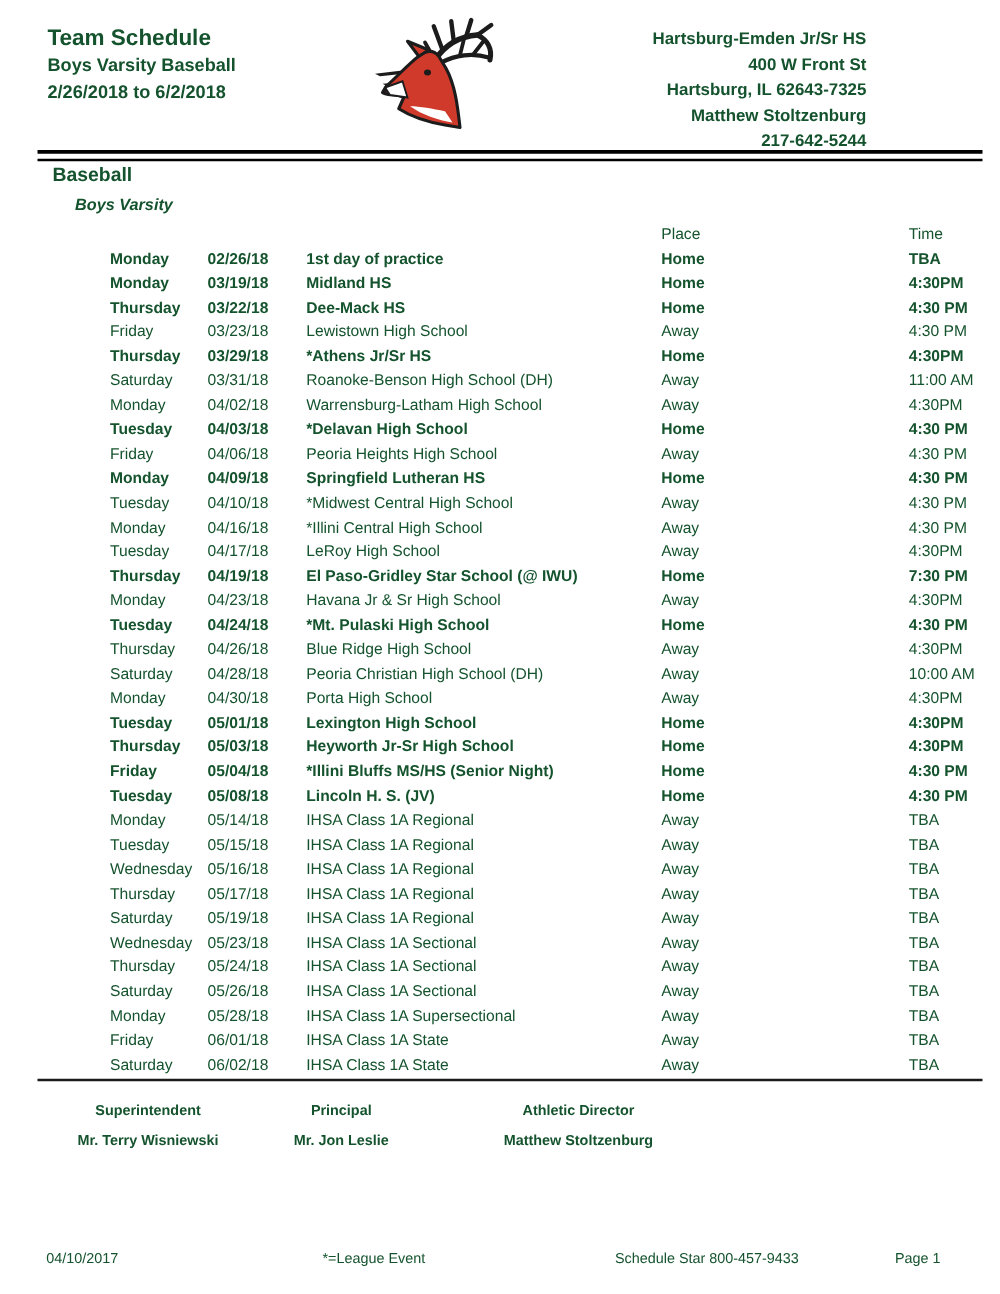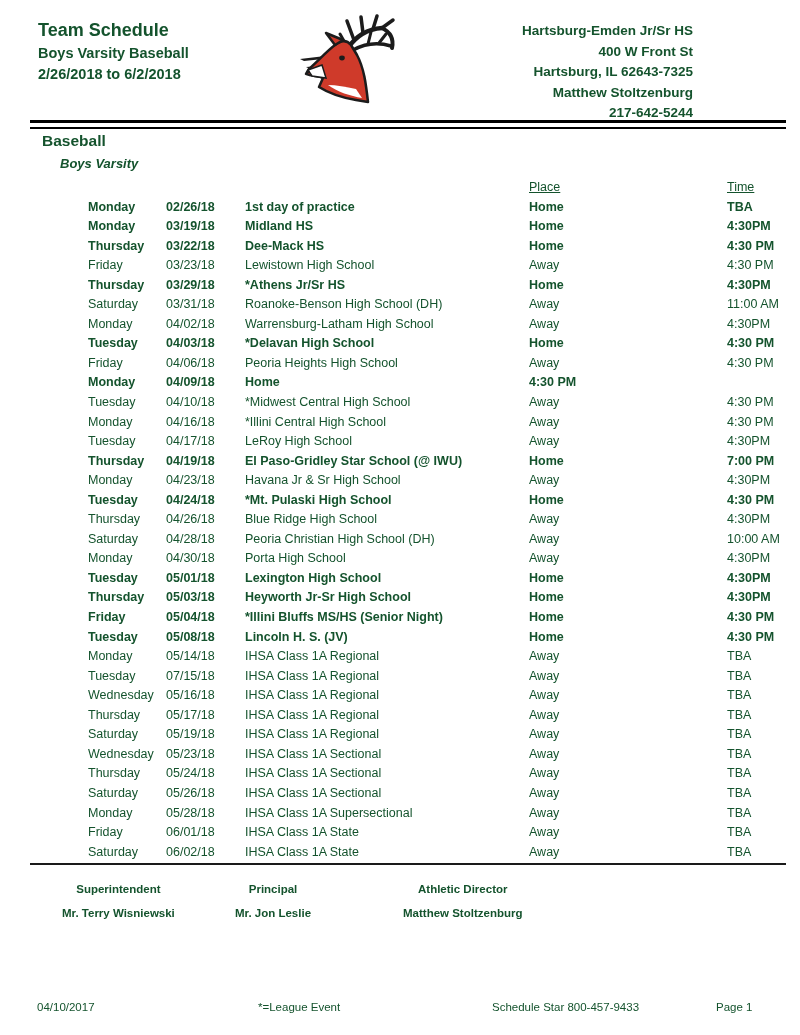--- a/index.html
+++ b/index.html
@@ -25,21 +25,21 @@
   }
   
   .sport{position:absolute;left:42px;top:132px;font-size:15.5px;font-weight:700;}
   .team{position:absolute;left:60px;top:156px;font-size:13px;font-weight:700;font-style:italic;}
   
   .sched{position:absolute;left:30px;top:178px;width:756px;}
   .thead,.trow{
     display:grid;grid-template-columns:58px 78px 79px 284px 198px 1fr;
     height:19.55px;line-height:19.55px;font-size:12.5px;white-space:nowrap;
   }
-  .thead{font-weight:400;text-decoration:underline;}
+  .thead{font-weight:400;}
   .trow.bold{font-weight:700;}
   .cell{overflow:hidden;}
   
   .official{position:absolute;top:883px;font-size:11.5px;}
   .off-sup{left:62px;} .off-pri{left:235px;} .off-ad{left:403px;}
   .off-title{font-weight:700;margin-bottom:12px;text-align:center;}
   .off-name{font-weight:700;}
   
   .pfoot{position:absolute;top:1001px;font-size:11.5px;font-weight:400;text-align:right;}
   .pf-date{left:37px;} .pf-legend{left:258px;} .pf-vendor{left:492px;} .pf-page{left:716px;}
@@ -182,20 +182,21 @@
           <div class="cell">Friday</div>
           <div class="cell">04/06/18</div>
           <div class="cell">Peoria Heights High School</div>
           <div class="cell">Away</div>
           <div class="cell">4:30 PM</div>
         </div>
         <div class="trow bold">
           <div class="cell"></div>
           <div class="cell">Monday</div>
           <div class="cell">04/09/18</div>
+          <div class="cell">Springfield Lutheran HS</div>
           <div class="cell">Home</div>
           <div class="cell">4:30 PM</div>
         </div>
         <div class="trow">
           <div class="cell"></div>
           <div class="cell">Tuesday</div>
           <div class="cell">04/10/18</div>
           <div class="cell">*Midwest Central High School</div>
           <div class="cell">Away</div>
           <div class="cell">4:30 PM</div>
@@ -215,21 +216,21 @@
           <div class="cell">LeRoy High School</div>
           <div class="cell">Away</div>
           <div class="cell">4:30PM</div>
         </div>
         <div class="trow bold">
           <div class="cell"></div>
           <div class="cell">Thursday</div>
           <div class="cell">04/19/18</div>
           <div class="cell">El Paso-Gridley Star School (@ IWU)</div>
           <div class="cell">Home</div>
-          <div class="cell">7:00 PM</div>
+          <div class="cell">7:30 PM</div>
         </div>
         <div class="trow">
           <div class="cell"></div>
           <div class="cell">Monday</div>
           <div class="cell">04/23/18</div>
           <div class="cell">Havana Jr &amp; Sr High School</div>
           <div class="cell">Away</div>
           <div class="cell">4:30PM</div>
         </div>
         <div class="trow bold">
@@ -300,21 +301,21 @@
           <div class="cell"></div>
           <div class="cell">Monday</div>
           <div class="cell">05/14/18</div>
           <div class="cell">IHSA Class 1A Regional</div>
           <div class="cell">Away</div>
           <div class="cell">TBA</div>
         </div>
         <div class="trow">
           <div class="cell"></div>
           <div class="cell">Tuesday</div>
-          <div class="cell">07/15/18</div>
+          <div class="cell">05/15/18</div>
           <div class="cell">IHSA Class 1A Regional</div>
           <div class="cell">Away</div>
           <div class="cell">TBA</div>
         </div>
         <div class="trow">
           <div class="cell"></div>
           <div class="cell">Wednesday</div>
           <div class="cell">05/16/18</div>
           <div class="cell">IHSA Class 1A Regional</div>
           <div class="cell">Away</div>

